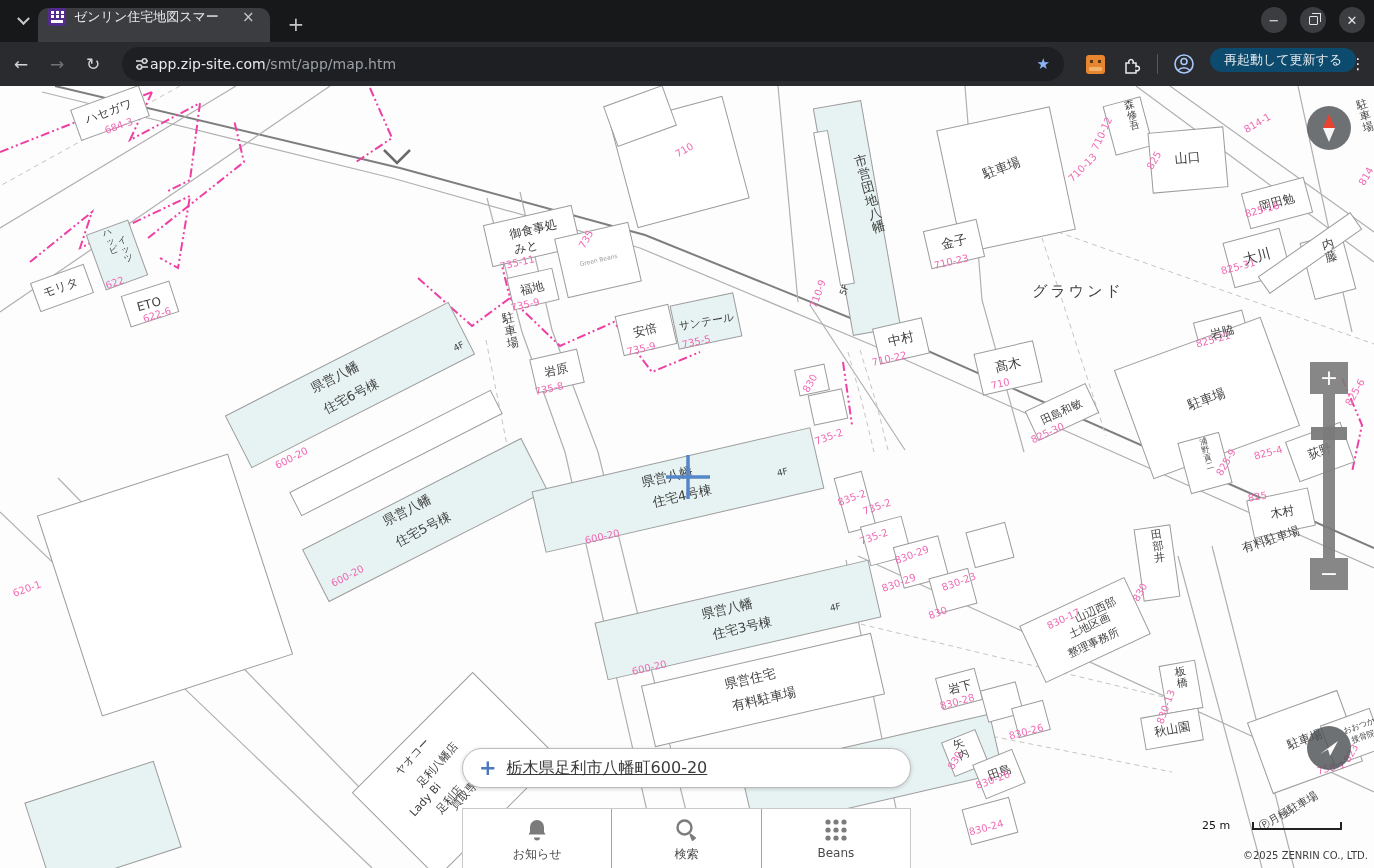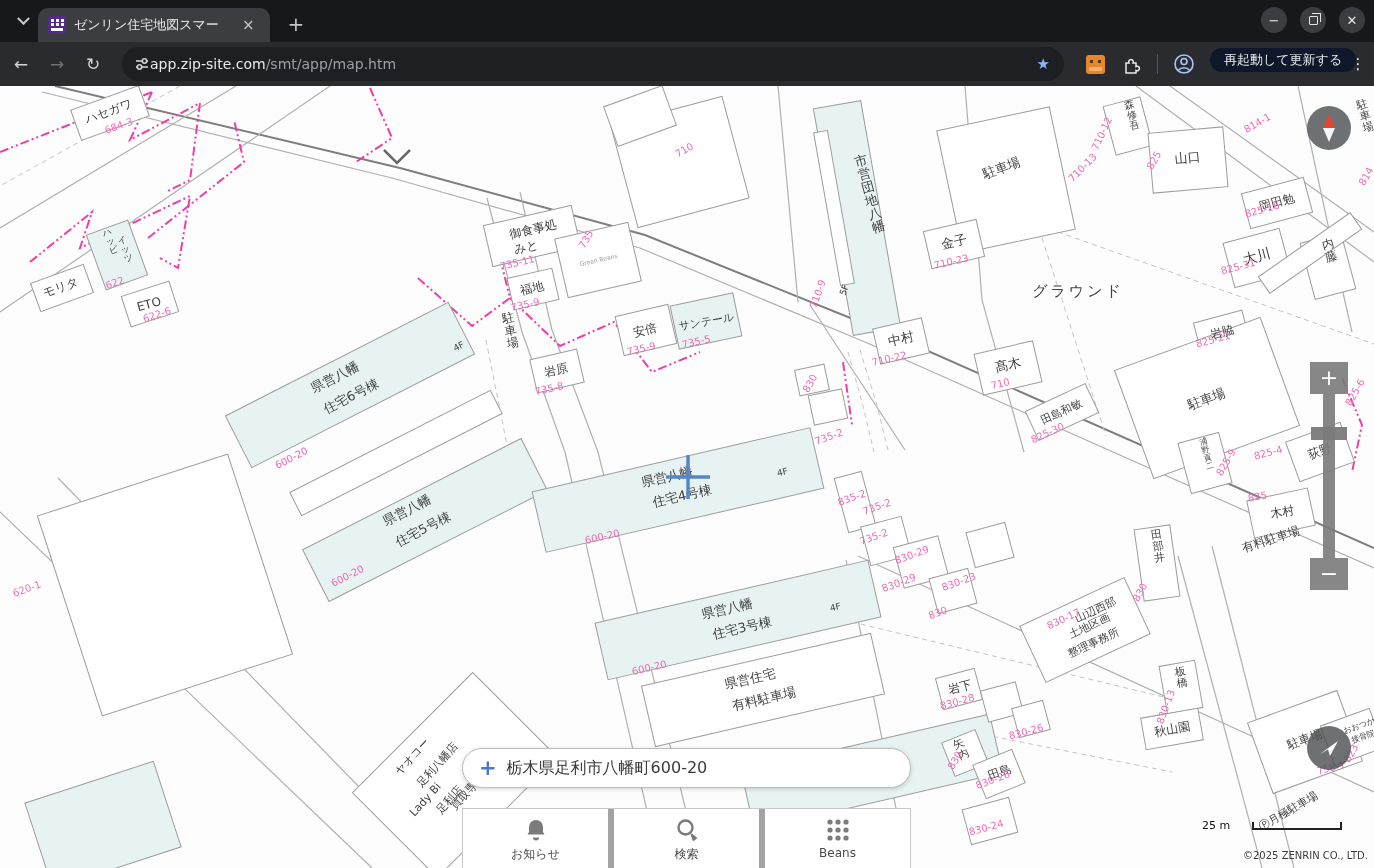--- a/index.html
+++ b/index.html
@@ -6,21 +6,21 @@
   html,body { width:1374px; height:868px; overflow:hidden; background:#fff;
     font-family:"DejaVu Sans","Liberation Sans",sans-serif; }
 
   
   .tabstrip { position:absolute; left:0; top:0; width:1374px; height:42px; background:#17181a; }
   .tab-search { position:absolute; left:8px; top:6px; width:30px; height:30px; border-radius:8px;
     display:flex; align-items:center; justify-content:center; }
   .chev { width:9px; height:9px; border-right:2px solid #c7cacd; border-bottom:2px solid #c7cacd;
     transform:rotate(45deg) translate(-2px,-2px); }
   .tab { position:absolute; left:38px; top:8px; width:232px; height:34px; background:#3b3d41;
-    border-radius:10px 10px 0 0; display:flex; align-items:center; padding:0 10px; }
+    border-radius:10px 10px 0 0; display:flex; align-items:flex-start; padding:0 10px; }
   .favicon { width:18px; height:18px; background:#532b8e; border-radius:3px; position:relative; flex:0 0 18px;}
   .favicon:before { content:""; position:absolute; left:3px; top:3px; width:3px; height:3px; background:#fff;
     box-shadow:5px 0 #fff,10px 0 #fff,0 4px #fff,5px 4px #fff,10px 4px #fff; }
   .favicon:after { content:""; position:absolute; left:3px; bottom:3px; width:12px; height:3px; background:#fff; }
   .tab-title { color:#e7e9ec; font-size:13px; margin-left:8px; white-space:nowrap; overflow:hidden; width:166px; }
   .tab-close { color:#c3c6c9; font-size:15px; margin-left:2px; cursor:default; }
   .newtab { position:absolute; left:282px; top:10px; color:#c3c6c9; font-size:20px; width:28px; height:28px;
     display:flex; align-items:center; justify-content:center; }
   .wbtn { position:absolute; top:7px; width:26px; height:26px; border-radius:50%; background:#3b3d40;
     color:#e2e4e6; display:flex; align-items:center; justify-content:center; font-size:13px; }
@@ -37,45 +37,45 @@
   .url { font-size:14px; color:#e8eaed; white-space:nowrap; }
   .url .path { color:#9aa0a6; }
   .omni-star { position:absolute; right:14px; color:#8ab4f8; font-size:15px; }
   .ext-orange { position:absolute; left:1086px; top:13px; width:19px; height:19px; background:#e6872f;
     border-radius:3px; }
   .ext-orange:before { content:""; position:absolute; left:4px; top:5px; width:3px; height:3px;
     background:#5a3413; box-shadow:8px 0 #5a3413; }
   .ext-orange:after { content:""; position:absolute; left:3px; bottom:3px; width:13px; height:4px;
     background:#f3b269; border-radius:1px; }
   .chrome-sep { position:absolute; left:1157px; top:12px; width:1px; height:20px; background:#54575b; }
-  .update-pill { position:absolute; left:1210px; top:6px; height:24px; background:#0f172a;
+  .update-pill { position:absolute; left:1210px; top:6px; height:24px; background:#0c4a6e;
     border-radius:16px; color:#e8eaed; font-size:13px; display:flex; align-items:center; padding:0 14px; }
   .kebab { position:absolute; left:1348px; top:8px; width:20px; height:28px; color:#e8eaed; font-size:15px;
     display:flex; align-items:center; justify-content:center; }
 
   
   .map-wrap { position:absolute; left:0; top:86px; width:1374px; height:782px; background:#fdfdfd; }
   svg text { font-family:"DejaVu Sans","Liberation Sans",sans-serif; }
 
   
   .round-btn { position:absolute; width:44px; height:44px; border-radius:50%;
     background:rgba(78,82,86,.82); display:flex; align-items:center; justify-content:center; }
   .zoom-btn { position:absolute; width:38px; height:32px; background:rgba(122,122,122,.9); color:#fff;
     font-size:22px; display:flex; align-items:center; justify-content:center; line-height:1; }
   .zoom-track { position:absolute; left:1323px; top:394px; width:12px; height:164px; background:rgba(122,122,122,.9); }
   .zoom-handle { position:absolute; left:1311px; top:427px; width:36px; height:13px; background:rgba(122,122,122,.95); }
   .searchbar { position:absolute; left:462px; top:748px; width:449px; height:40px; background:#fff;
     border:1px solid #bcbcbc; border-radius:21px; display:flex; align-items:center; padding:0 16px;
     box-shadow:0 1px 4px rgba(0,0,0,.18); }
   .searchbar .plus { color:#4d79bd; font-size:21px; margin-right:10px; font-weight:bold; }
-  .searchbar .query { font-size:16px; color:#3a3a3a; }
+  .searchbar .query { font-size:16px; color:#3a3a3a;text-decoration:underline; }
   .bottombar { position:absolute; left:462px; top:808px; width:449px; height:60px; background:#fff;
     border:1px solid #c9c9c9; border-bottom:none; display:flex; }
   .bb-item { flex:1; display:flex; flex-direction:column; align-items:center; justify-content:flex-start;
-    padding-top:8px; border-left:6px solid #a3a3a3; }
+    padding-top:8px; border-left:1px solid #a3a3a3; }
   .bb-item:first-child { border-left:none;align-items:center; }
   .bb-label { font-size:12px; color:#4a4a4a; margin-top:3px; }
   .scalebar { position:absolute; left:1252px; top:822px; width:90px; height:8px;
     border-left:2px solid #222; border-right:2px solid #222; border-bottom:2px solid #222; }
   .scale-label { position:absolute; left:1202px; top:819px; font-size:11px; color:#111; }
   .copyright { position:absolute; left:1243px; top:837px; font-size:10px; color:#3c3c3c;margin-top:13px; }
 </style>
 </head>
 <body>
 

